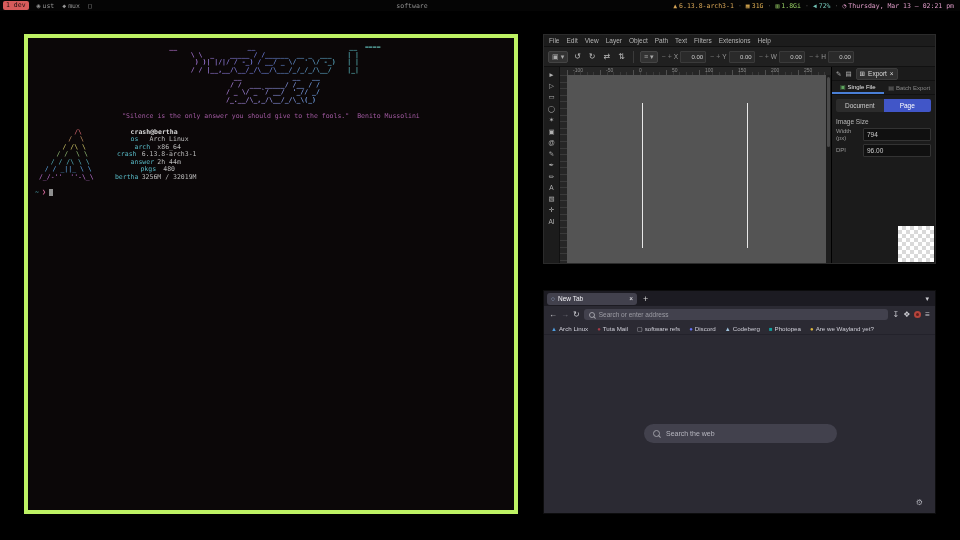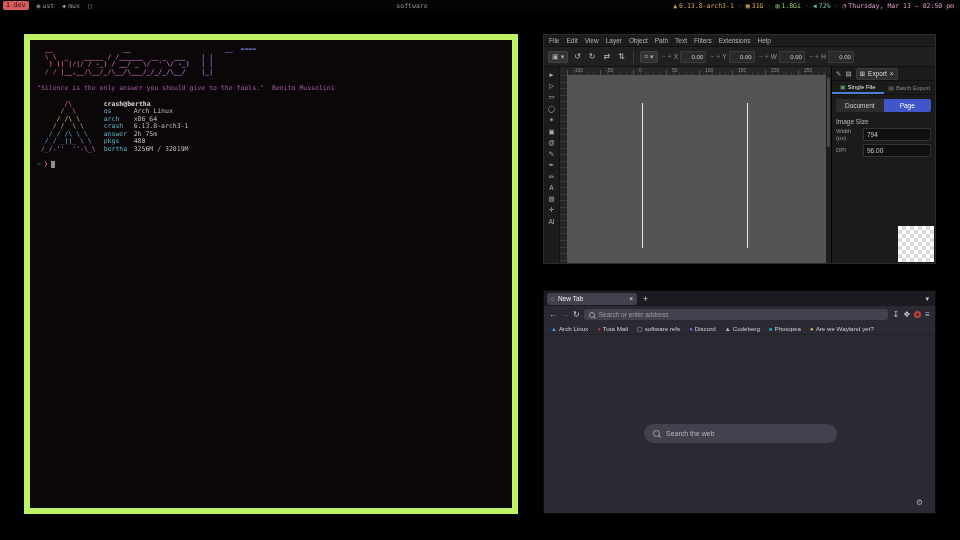--- a/index.html
+++ b/index.html
@@ -13,32 +13,32 @@
   .ws{display:flex;align-items:center;gap:8px;padding-left:3px;}
   .ws-item{display:flex;align-items:center;gap:2px;}
   .ws-active{background:#d75b5b;color:#1b0d0d;padding:0 3px;border-radius:2px;height:9px;line-height:9px;}
   #bar-title{position:absolute;left:412px;transform:translateX(-50%);color:#8f8f8f;}
   .status{position:absolute;right:6px;display:flex;align-items:center;gap:4px;}
   .seg{display:flex;align-items:center;gap:2px;}
   .dot{color:#555;}
 
   
   #terminal{left:24px;top:34px;width:494px;height:480px;background:#0b0708;
-            border:6px solid #bef264;padding:6px 7px;font-size:6.5px;line-height:7.5px;color:#bcbcbc;}
+            border:4px solid #bef264;padding:6px 7px;font-size:6.5px;line-height:7.5px;color:#bcbcbc;text-align:center;}
   pre{margin:0;font:inherit;white-space:pre;}
   .art{font-weight:bold;}
   .art1{background:linear-gradient(100deg,#e0637a 0%,#c678dd 28%,#6f7fe0 48%,#56b6c2 66%,#86c97f 88%);
         -webkit-background-clip:text;background-clip:text;color:transparent;}
   .art2{background:linear-gradient(100deg,#e0637a 0%,#c678dd 35%,#61afef 65%,#56b6c2 95%);
         -webkit-background-clip:text;background-clip:text;color:transparent;}
   .quote{color:#a25aa2;margin-top:9px;}
   .quote .author{margin-left:8px;}
   .fetch{display:flex;margin-top:8px;}
   .logo span{display:block;}
-  .info{margin-left:8px;}
+  .info{margin-left:18px;}
   .userhost{color:#d8d8d8;font-weight:bold;}
   .ilabel{display:inline-block;width:30px;color:#56b6c2;font-weight:normal;}
   .prompt{margin-top:8px;display:flex;align-items:center;}
   .tilde{color:#56b6c2;}
   .pchev{color:#d3689b;margin:0 3px;}
   .cursor{display:inline-block;width:4px;height:7px;background:#8f8f8f;}
 
   
   #inkscape{left:543px;top:34px;width:393px;height:230px;background:#1c1c1c;border:1px solid #2b2b2b;
             font-family:"Liberation Sans",sans-serif;color:#b5b5b5;display:flex;flex-direction:column;}
@@ -152,41 +152,45 @@
         <span>1.8Gi</span>
       </span>
       <span class="dot">·</span>
       <span class="seg" style="color: rgb(114, 194, 181);">
         <span>◀</span>
         <span>72%</span>
       </span>
       <span class="dot">·</span>
       <span class="seg" style="color: rgb(223, 156, 200);">
         <span>◔</span>
-        <span>Thursday, Mar 13 — 02:50 pm</span>
+        <span>Thursday, Mar 13 — 02:21 pm</span>
       </span>
     </div>
   </div>
 
   <div id="terminal" class="win">
     <pre class="art art1">  __                  __                        __  ====
   \ \  _    _____ / /______  __ _  ___    | |
    ) )| |/|/ / -_) / __/ _ \/  ' \/ -_)   | |
   / / |__,__/\__/_/\__/\___/_/_/_/\__/    |_|</pre>
+    <pre class="art art2">   __             __   __
+  / /  ___ _____/ /__ / /
+ / _ \/ _ `/ __/  '_// _/
+/_.__/\_,_/\__/_/\_\(_)</pre>
     <div class="quote">
       <span>"Silence is the only answer you should give to the fools."</span><span class="author">Benito Mussolini</span>
     </div>
     <div class="fetch">
       <pre class="logo"><span style="color: rgb(224, 108, 117);">       /\</span><span style="color: rgb(209, 154, 102);">      /  \</span><span style="color: rgb(215, 207, 106);">     / /\ \</span><span style="color: rgb(152, 195, 121);">    / /  \ \</span><span style="color: rgb(86, 182, 194);">   / / /\ \ \</span><span style="color: rgb(97, 175, 239);">  / / _||_ \ \</span><span style="color: rgb(198, 120, 221);"> /_/-''  ''-\_\</span></pre>
       <div class="info">
         <div class="userhost">crash@bertha</div>
         <div><span class="ilabel">os</span><span>Arch Linux</span></div>
         <div><span class="ilabel">arch</span><span>x86_64</span></div>
         <div><span class="ilabel">crash</span><span>6.13.8-arch3-1</span></div>
-        <div><span class="ilabel">answer</span><span>2h 75m</span></div>
+        <div><span class="ilabel">answer</span><span>2h 44m</span></div>
         <div><span class="ilabel">pkgs</span><span>480</span></div>
         <div><span class="ilabel">bertha</span><span>3256M / 32019M</span></div>
       </div>
     </div>
     <div class="prompt">
       <span class="tilde">~</span>
       <span class="pchev">❯</span>
       <span class="cursor"></span>
     </div>
   </div>

